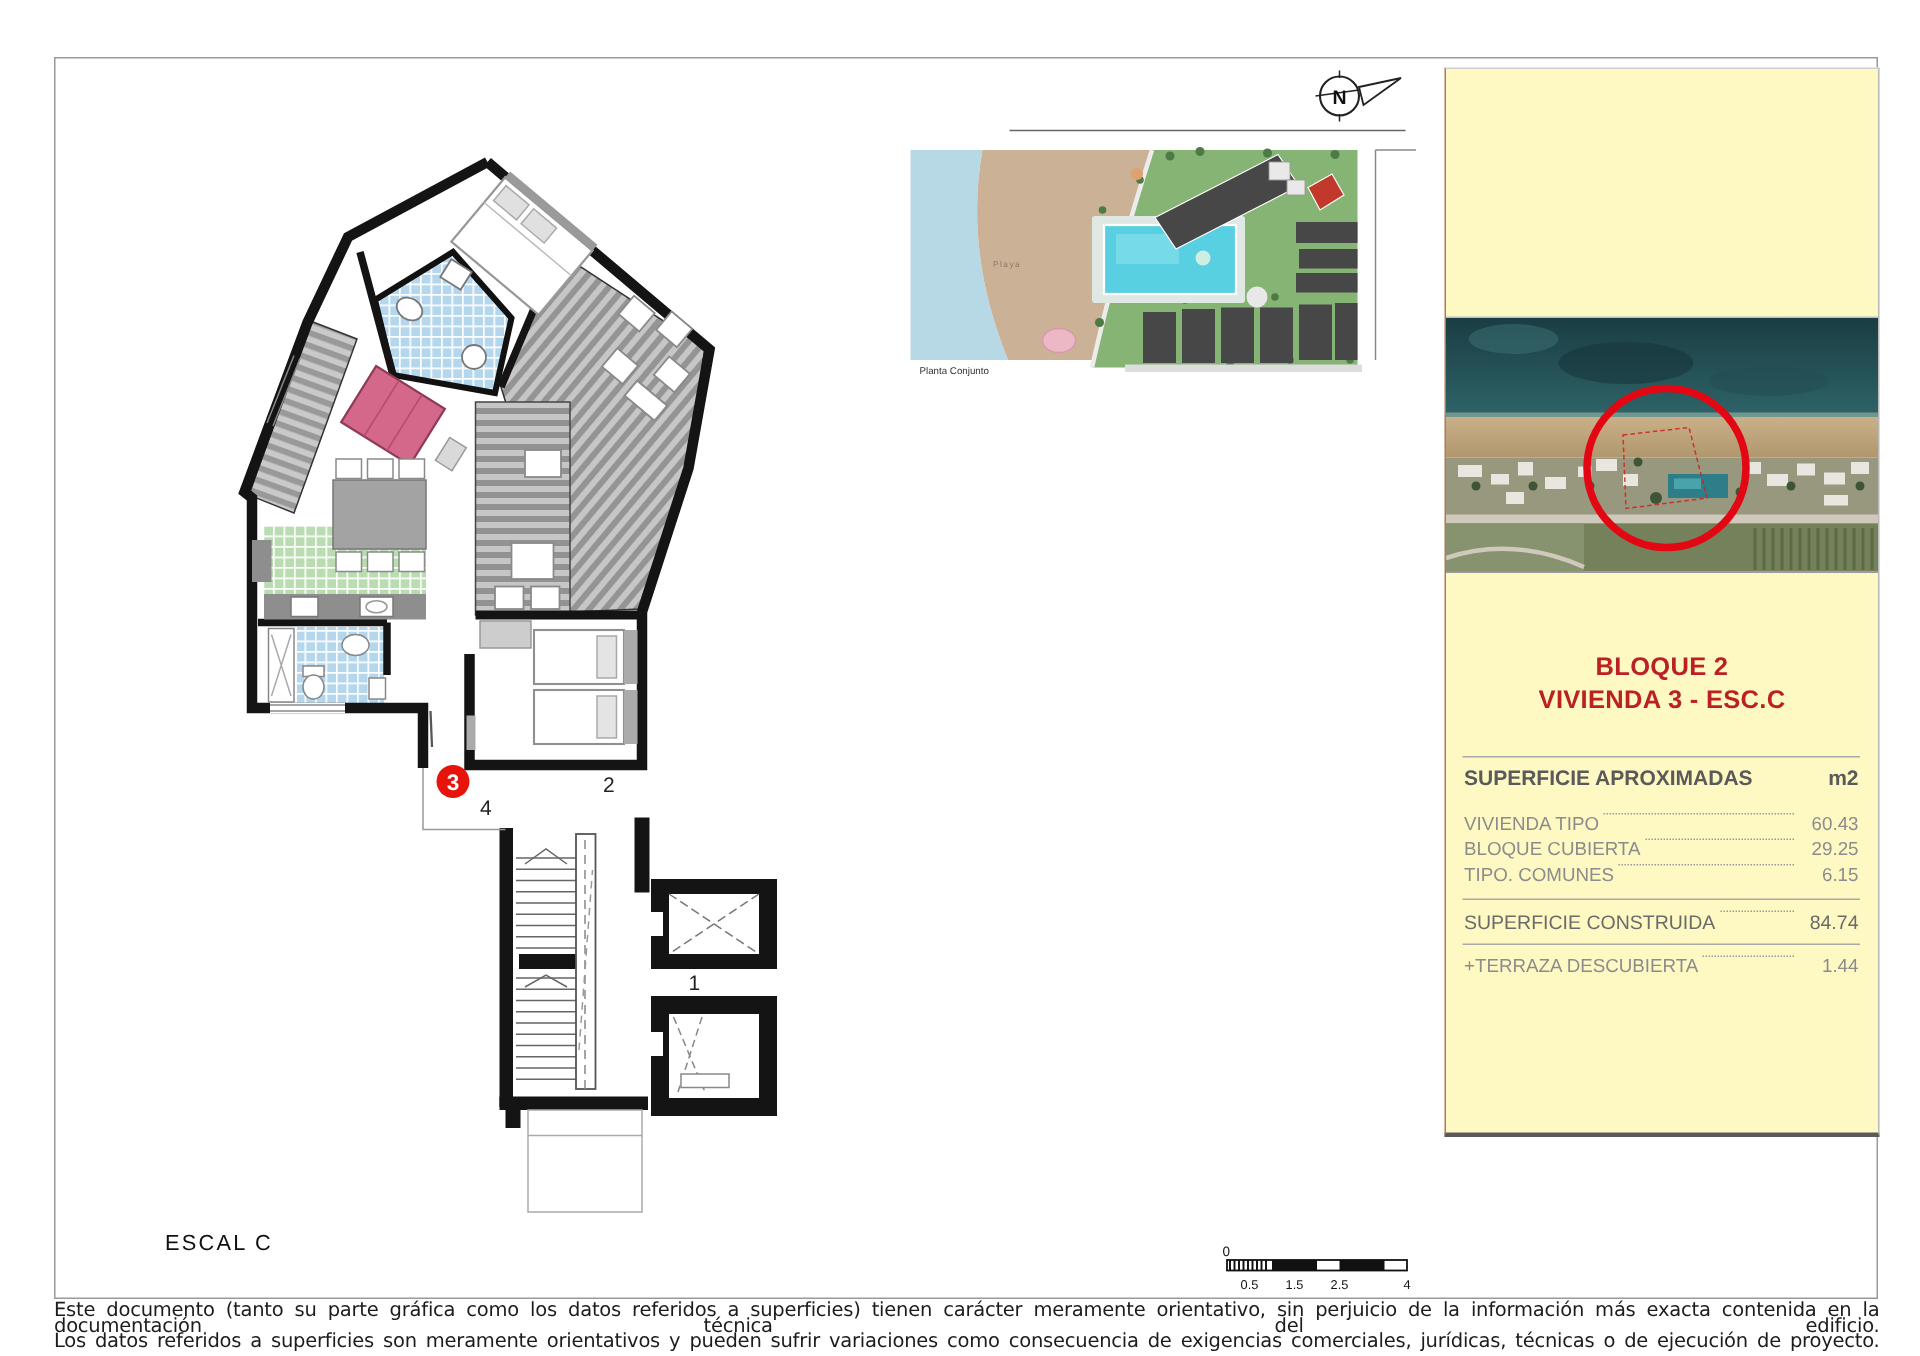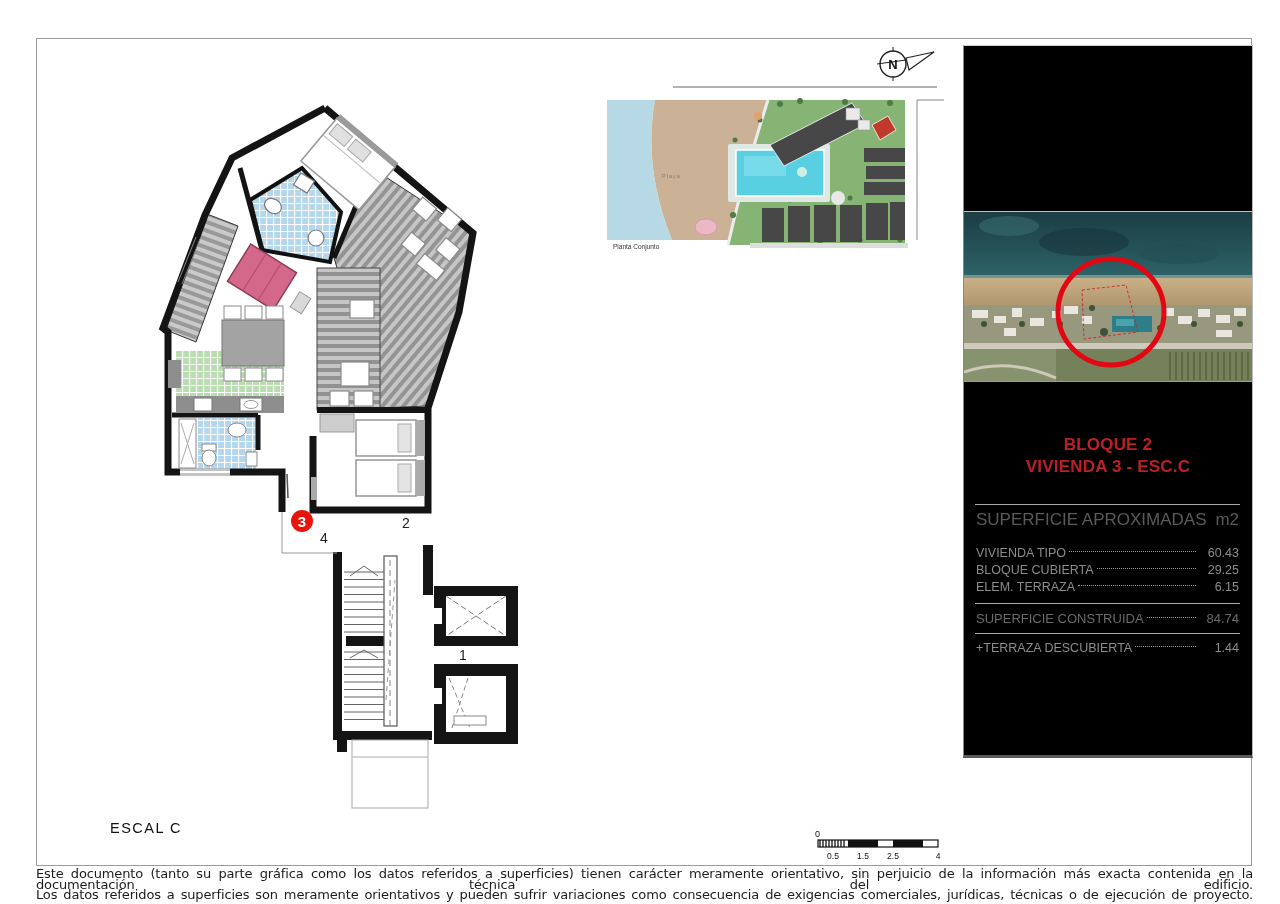--- a/index.html
+++ b/index.html
@@ -5,31 +5,31 @@
   html,body{margin:0;padding:0;background:#fff;}
   .page{position:relative;width:1280px;height:904px;background:#fff;overflow:hidden;
         font-family:"Liberation Sans",sans-serif;}
   .doc-frame{position:absolute;left:36px;top:38px;width:1216px;height:828px;
              border:1px solid #9a9a9a;box-sizing:border-box;}
   .plan-svg{position:absolute;left:36px;top:60px;}
   .siteplan-svg{position:absolute;left:598px;top:40px;}
   .scalebar-svg{position:absolute;left:806px;top:826px;}
   .right-panel{position:absolute;left:963px;top:45px;width:290px;height:713px;
                box-sizing:border-box;border-left:1px solid #ab7a6d;border-right:1px solid #b9b9b9;
-               border-top:1px solid #cfcfcf;border-bottom:3px solid #5a5a5a;background:#000000;}
+               border-top:1px solid #cfcfcf;border-bottom:3px solid #5a5a5a;background:#fef9c3;}
   .panel-spacer{height:166px;border-bottom:1px solid #bdbdbd;box-sizing:border-box;}
   .aerial-wrap{height:170px;overflow:hidden;border-bottom:1px solid #9a9a9a;box-sizing:border-box;}
   .panel-title{margin-top:52px;text-align:center;color:#bb2025;font-weight:bold;
                font-size:17px;line-height:22px;letter-spacing:.2px;}
   .panel-title .t3{font-size:16px;}
   .surface-table{margin:26px 12px 0 11px;color:#8c8c8c;font-size:12.5px;}
   .rule{border-top:1px solid #a9a9a9;margin:0;}
-  .thead{display:flex;justify-content:space-between;font-weight:normal;color:#5a5a5a;
-         font-size:17px;padding:5px 1px 14px 1px;}
-  .srow{display:flex;align-items:center;padding:1.5px 1px;}
+  .thead{display:flex;justify-content:space-between;font-weight:bold;color:#5a5a5a;
+         font-size:14px;padding:5px 1px 14px 1px;}
+  .srow{display:flex;align-items:flex-start;padding:1.5px 1px;}
   .srow .dots{flex:1;border-bottom:1.6px dotted #9a9a9a;margin:0 3px 3px 3px;min-width:10px;}
   .srow .val{width:40px;text-align:right;}
   .srow.total{font-weight:normal;color:#6b6b6b;font-size:13px;padding:7px 1px;}
   .srow.extra{padding:7px 1px;}
   .gap8{height:8px;}
   .footer-note{position:absolute;left:36px;top:869px;width:1217px;color:#1c1c1c;
                font-size:13px;line-height:10.5px;font-family:"DejaVu Sans",sans-serif;}
   .footer-note .jline{text-align:justify;text-align-last:justify;word-spacing:2px;letter-spacing:-0.15px;}
 </style>
 </head>
@@ -372,21 +372,21 @@
         <span>VIVIENDA TIPO</span>
         <span class="dots"></span>
         <span class="val">60.43</span>
       </div>
       <div class="srow">
         <span>BLOQUE CUBIERTA</span>
         <span class="dots"></span>
         <span class="val">29.25</span>
       </div>
       <div class="srow">
-        <span>ELEM. TERRAZA</span>
+        <span>TIPO. COMUNES</span>
         <span class="dots"></span>
         <span class="val">6.15</span>
       </div>
       <div class="gap8"></div>
       <div class="rule"></div>
       <div class="srow total">
         <span>SUPERFICIE CONSTRUIDA</span>
         <span class="dots"></span>
         <span class="val">84.74</span>
       </div>

